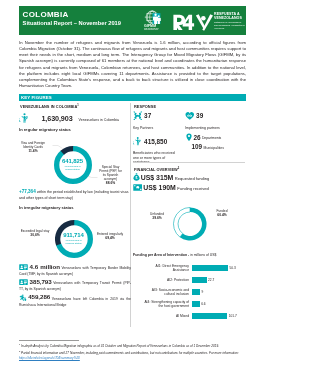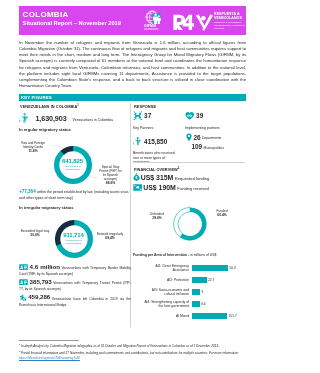--- a/index.html
+++ b/index.html
@@ -2,21 +2,21 @@
 <html><head>
 <meta charset="utf-8">
 <style>
   html,body{margin:0;padding:0;}
   body{width:264px;height:373px;background:#ffffff;font-family:"Liberation Sans",sans-serif;overflow:hidden;
        -webkit-font-smoothing:antialiased;}
   .page{position:relative;width:264px;height:373px;}
   .abs{position:absolute;}
 
   
-  #header{left:19px;top:6px;width:227px;height:29px;background:#d946ef;}
+  #header{left:19px;top:6px;width:227px;height:29px;background:#15803d;}
   #hdr-country{position:absolute;left:3.6px;top:5.2px;font-size:8px;font-weight:bold;color:#fff;letter-spacing:.3px;line-height:8px;}
   #hdr-sub{position:absolute;left:3.6px;top:14.4px;font-size:5.75px;font-weight:bold;color:#fff;line-height:6px;}
 
   #gifmm{position:absolute;left:125px;top:5px;width:18.5px;height:13px;overflow:visible;}
   #r4v{position:absolute;left:153.5px;top:8px;width:41px;height:15.4px;overflow:visible;}
   #r4vtext{position:absolute;left:195px;top:6px;width:32px;}
   .r4v-l1{font-size:3.6px;font-weight:bold;color:#fff;line-height:4.1px;letter-spacing:.05px;}
   .r4v-l2{font-size:2.2px;color:#fff;line-height:2.7px;margin-top:1px;}
 
   
@@ -44,21 +44,21 @@
 
   .plus{font-size:4.6px;font-weight:bold;color:#00ACB4;margin-right:1.2px;line-height:5.5px;vertical-align:baseline;}
   .plustxt{font-size:3.55px;color:#231f20;line-height:5.5px;vertical-align:baseline;}
 
   .barlbl{font-size:3.35px;color:#231f20;line-height:4px;text-align:right;}
 
   #col-divider{left:129.5px;top:103px;width:0;height:224px;border-left:.5px solid #d2d2d2;}
   #left-title{left:20px;top:103.5px;}
   #lead-stat{left:19px;top:111px;width:112px;line-height:10px;height:11px;}
   #lead-stat .ico{vertical-align:-1.5px;}
-  #lead-stat .num{margin-left:1px;}
+  #lead-stat .num{margin-left:7px;}
   #lead-stat .lbl{margin-left:1.5px;}
 
   #reg-title{left:19px;top:126.5px;}
   #reg-donut{left:53.5px;top:146px;width:38px;height:38px;}
   #reg-center{left:57.5px;top:157.5px;width:30px;text-align:center;}
   #reg-l1{left:17px;top:140.5px;width:32px;text-align:center;}
   #reg-l2{left:98px;top:165px;width:25px;text-align:center;}
   #reg-lead1{left:51px;top:145px;width:13px;height:5px;}
   #reg-lead2{left:87px;top:175px;width:11px;height:5px;}
 

